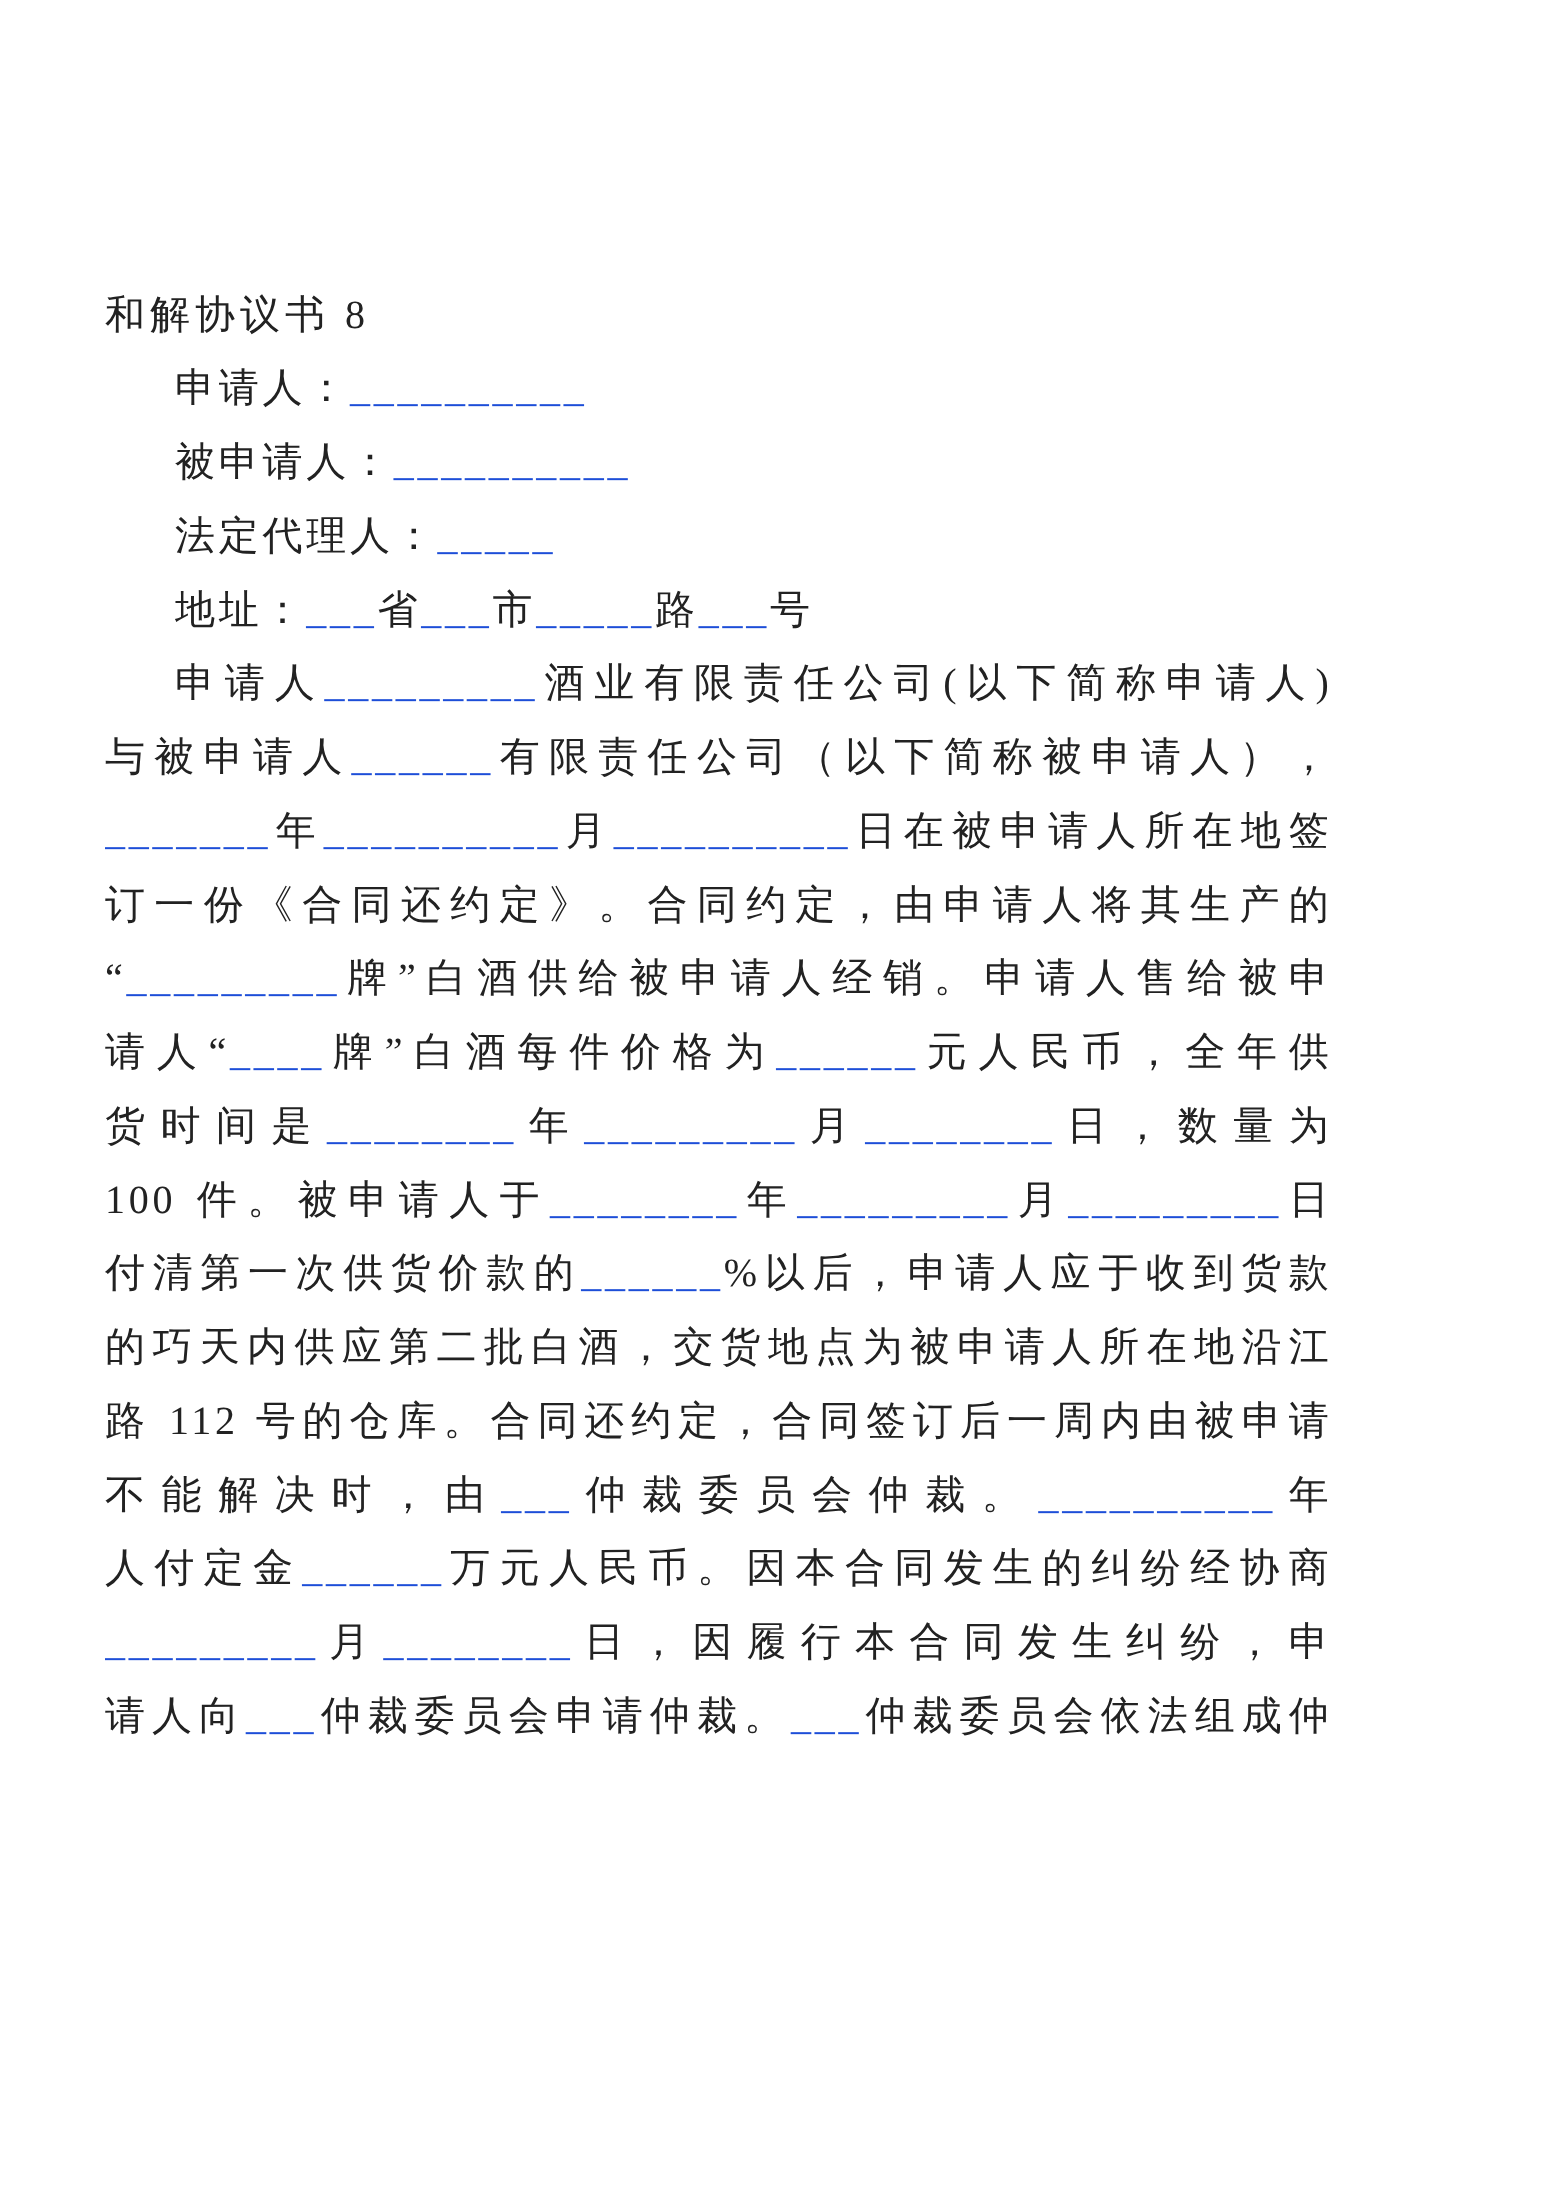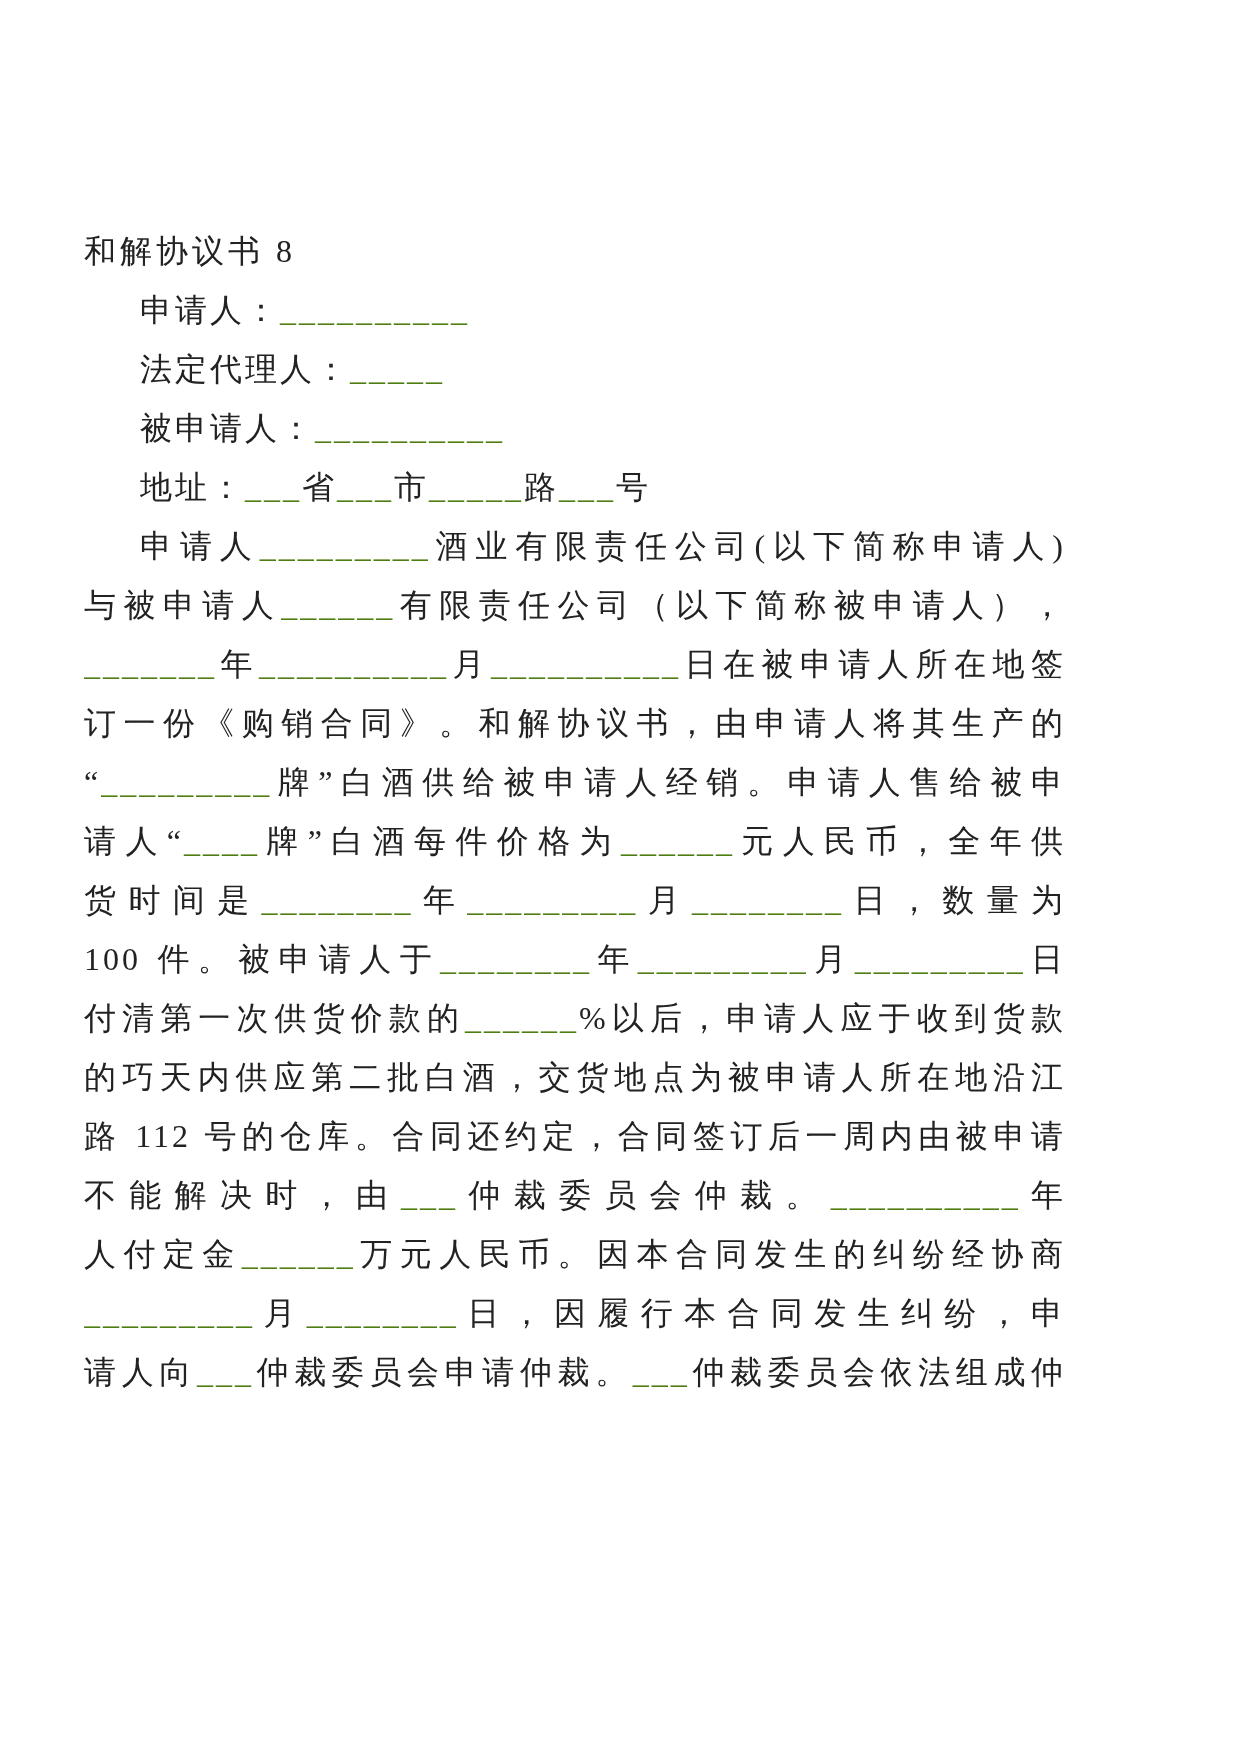--- a/index.html
+++ b/index.html
@@ -42,41 +42,41 @@
   .paragraph .line {
     white-space: normal;
     text-align: justify;
     text-align-last: justify;
     overflow: hidden;
   }
   .paragraph .line:first-child {
     text-indent: 56px;
   }
   .blank {
-    color: #4d7c0f;
+    color: #1d4ed8;
   }
 </style>
 </head>
 <body>
 
 <div class="page">
   <div class="title">和解协议书 8</div>
 
   <div class="header-block">
       <div class="line">申请人：<span class="blank">__________</span></div>
+      <div class="line">被申请人：<span class="blank">__________</span></div>
       <div class="line">法定代理人：<span class="blank">_____</span></div>
-      <div class="line">被申请人：<span class="blank">__________</span></div>
       <div class="line">地址：<span class="blank">___</span>省<span class="blank">___</span>市<span class="blank">_____</span>路<span class="blank">___</span>号</div>
     </div>
 
   <div class="paragraph">
       <div class="line">申请人<span class="blank">_________</span>酒业有限责任公司(以下简称申请人)</div>
       <div class="line">与被申请人<span class="blank">______</span>有限责任公司（以下简称被申请人），</div>
       <div class="line"><span class="blank">_______</span>年<span class="blank">__________</span>月<span class="blank">__________</span>日在被申请人所在地签</div>
-      <div class="line">订一份《购销合同》。和解协议书，由申请人将其生产的</div>
+      <div class="line">订一份《合同还约定》。合同约定，由申请人将其生产的</div>
       <div class="line">“<span class="blank">_________</span>牌”白酒供给被申请人经销。申请人售给被申</div>
       <div class="line">请人“<span class="blank">____</span>牌”白酒每件价格为<span class="blank">______</span>元人民币，全年供</div>
       <div class="line">货时间是<span class="blank">________</span>年<span class="blank">_________</span>月<span class="blank">________</span>日，数量为</div>
       <div class="line">100 件。被申请人于<span class="blank">________</span>年<span class="blank">_________</span>月<span class="blank">_________</span>日</div>
       <div class="line">付清第一次供货价款的<span class="blank">______</span>%以后，申请人应于收到货款</div>
       <div class="line">的巧天内供应第二批白酒，交货地点为被申请人所在地沿江</div>
       <div class="line">路 112 号的仓库。合同还约定，合同签订后一周内由被申请</div>
       <div class="line">不能解决时，由<span class="blank">___</span>仲裁委员会仲裁。<span class="blank">__________</span>年</div>
       <div class="line">人付定金<span class="blank">______</span>万元人民币。因本合同发生的纠纷经协商</div>
       <div class="line"><span class="blank">_________</span>月<span class="blank">________</span>日，因履行本合同发生纠纷，申</div>

